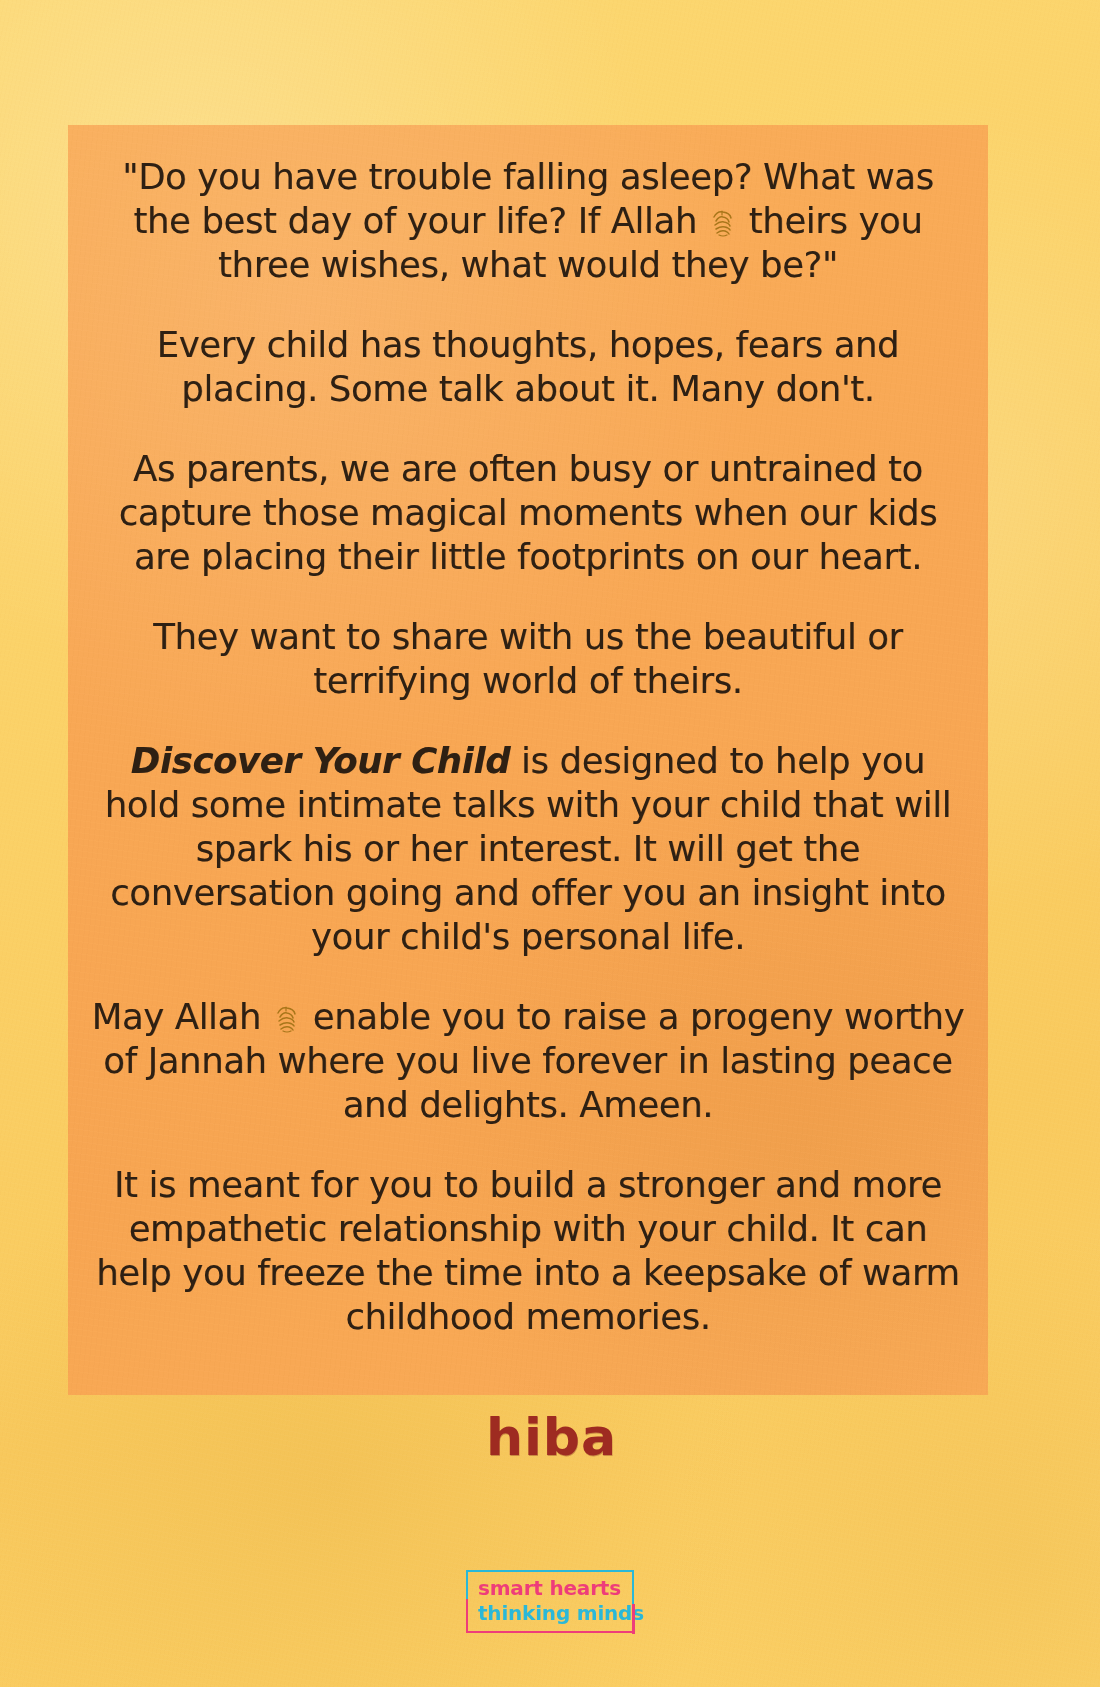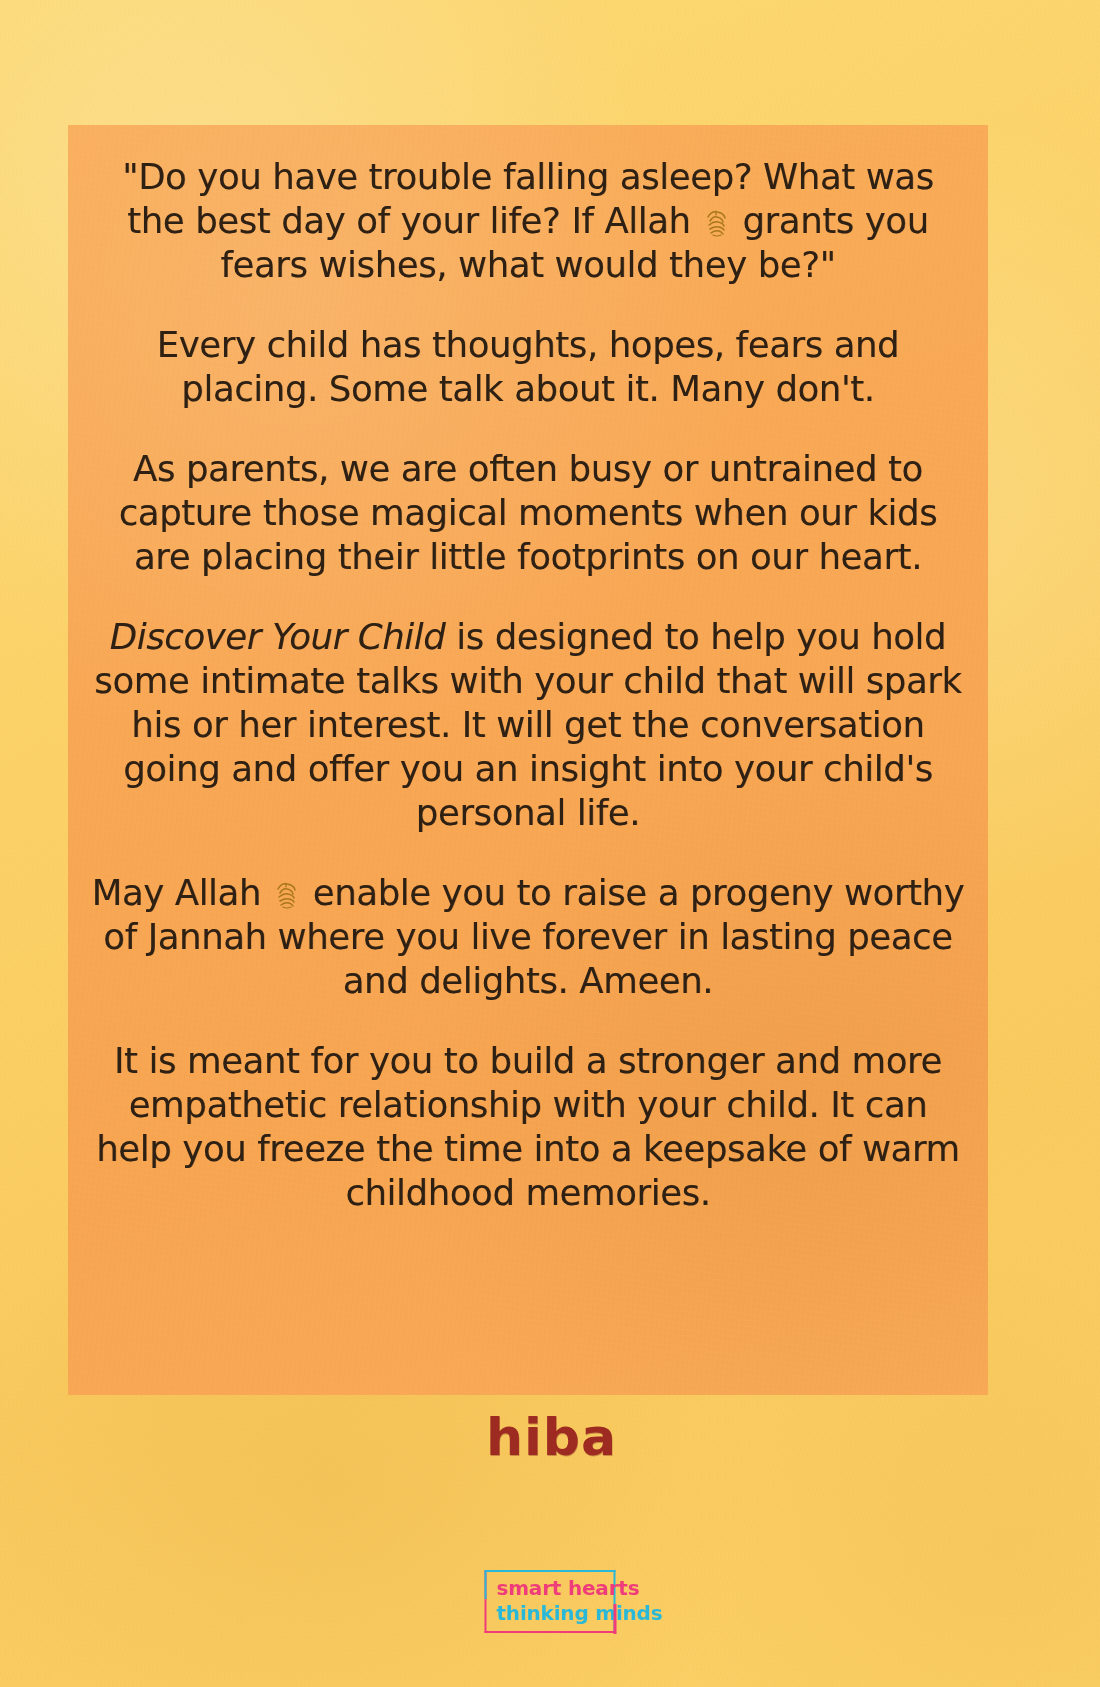--- a/index.html
+++ b/index.html
@@ -73,21 +73,21 @@
   }
   .para {
     margin: 0 0 36px 0;
     padding: 0;
     text-shadow: 0.4px 0.4px 0 rgba(46,32,19,0.35);
   }
   .para:last-child { margin-bottom: 0; }
 
   .title-em {
     font-style: italic;
-    font-weight: normal;
+    font-weight: bold;
   }
 
   
   .honorific {
     display: inline-block;
     width: 26px;
     height: 30px;
     vertical-align: -5px;
     margin: 0 2px;
     position: relative;
@@ -112,21 +112,21 @@
     letter-spacing: 1px;
     line-height: 58px;
     text-shadow: 0.5px 0.5px 0 rgba(120,30,20,0.35);
   }
 
   .tagline-box {
     position: absolute;
     left: 50%;
     transform: translateX(-50%);
     top: 1570px;
-    width: 131px;
+    width: 168px;
     padding: 4px 10px 5px 10px;
     box-sizing: border-box;
     border-top: 2.5px solid #2ab8d8;
     border-right: 2.5px solid #2ab8d8;
     border-bottom: 2.5px solid #ee3d7a;
     border-left: 2.5px solid #ee3d7a;
     background: transparent;
     z-index: 3;
   }
   
@@ -171,23 +171,24 @@
         <div class="para"><span>"Do you have trouble falling asleep? What was the best day of your life? If Allah </span><span class="honorific"><svg viewBox="0 0 26 30" width="26" height="30" aria-hidden="true">
               <g fill="none" stroke="#a8761a" stroke-width="1.5" stroke-linecap="round">
                 <path d="M4 9 Q7 3 13 4 Q20 5 21 10"></path>
                 <path d="M6 13 Q9 8 13 9 Q18 10 19 14"></path>
                 <path d="M5 17 Q10 13 14 14 Q19 15 20 18"></path>
                 <path d="M6 21 Q11 18 15 19 Q19 20 20 22"></path>
                 <path d="M7 25 Q11 22 15 23 Q18 24 19 26"></path>
                 <path d="M12 3 L12 7" stroke-width="1.2"></path>
                 <path d="M9 27 Q13 29 17 27" stroke-width="1.2"></path>
               </g>
-            </svg></span><span> grants you fears wishes, what would they be?"</span></div>
+            </svg></span><span> theirs you three wishes, what would they be?"</span></div>
         <div class="para"><span>Every child has thoughts, hopes, fears and placing. Some talk about it. Many don't.</span></div>
         <div class="para"><span>As parents, we are often busy or untrained to capture those magical moments when our kids are placing their little footprints on our heart.</span></div>
+        <div class="para"><span>They want to share with us the beautiful or terrifying world of theirs.</span></div>
         <div class="para"><span class="title-em">Discover Your Child</span><span> is designed to help you hold some intimate talks with your child that will spark his or her interest. It will get the conversation going and offer you an insight into your child's personal life.</span></div>
         <div class="para"><span>May Allah </span><span class="honorific"><svg viewBox="0 0 26 30" width="26" height="30" aria-hidden="true">
               <g fill="none" stroke="#a8761a" stroke-width="1.5" stroke-linecap="round">
                 <path d="M4 9 Q7 3 13 4 Q20 5 21 10"></path>
                 <path d="M6 13 Q9 8 13 9 Q18 10 19 14"></path>
                 <path d="M5 17 Q10 13 14 14 Q19 15 20 18"></path>
                 <path d="M6 21 Q11 18 15 19 Q19 20 20 22"></path>
                 <path d="M7 25 Q11 22 15 23 Q18 24 19 26"></path>
                 <path d="M12 3 L12 7" stroke-width="1.2"></path>
                 <path d="M9 27 Q13 29 17 27" stroke-width="1.2"></path>

